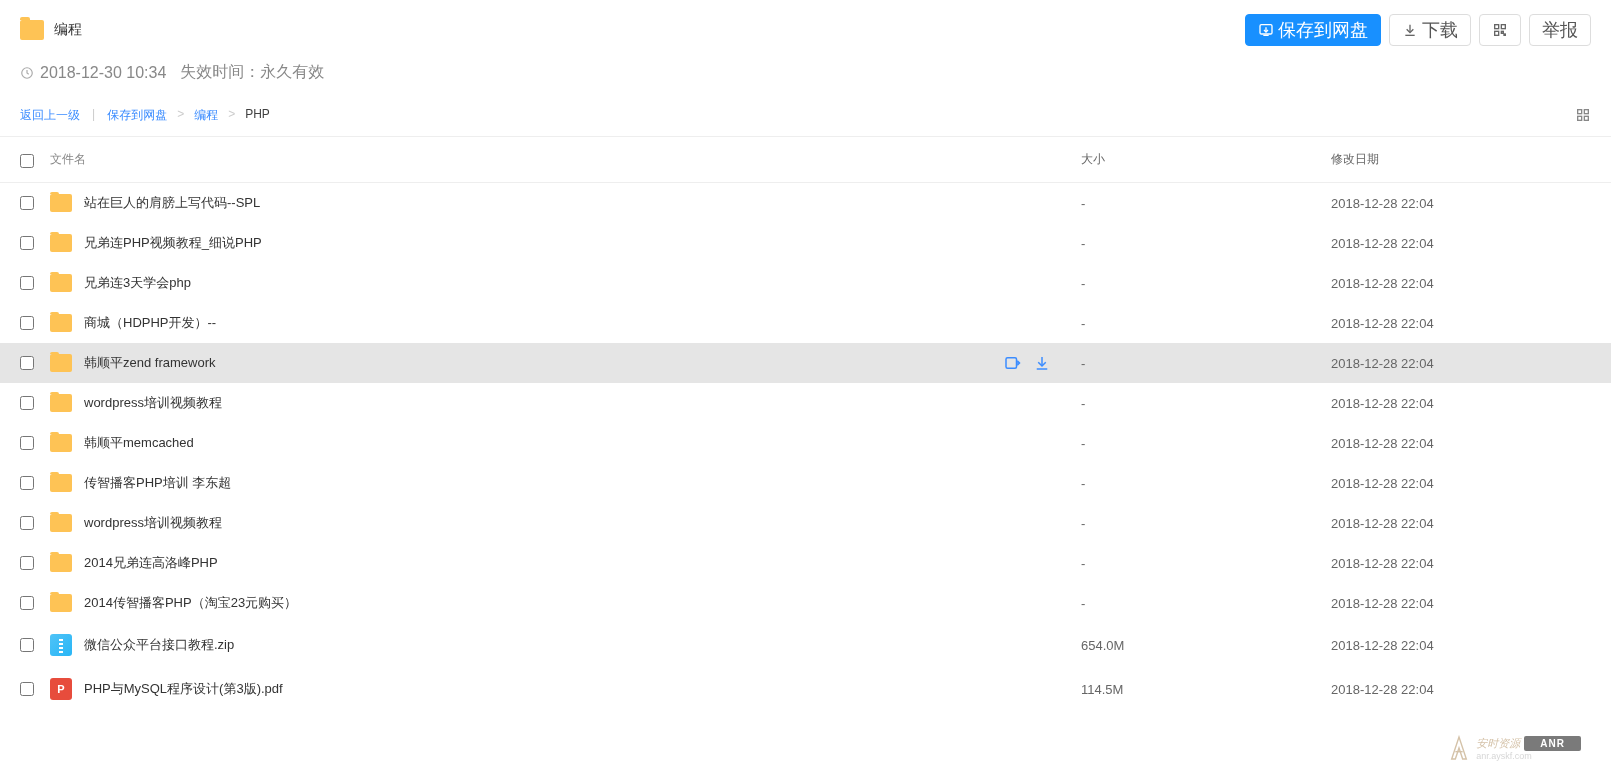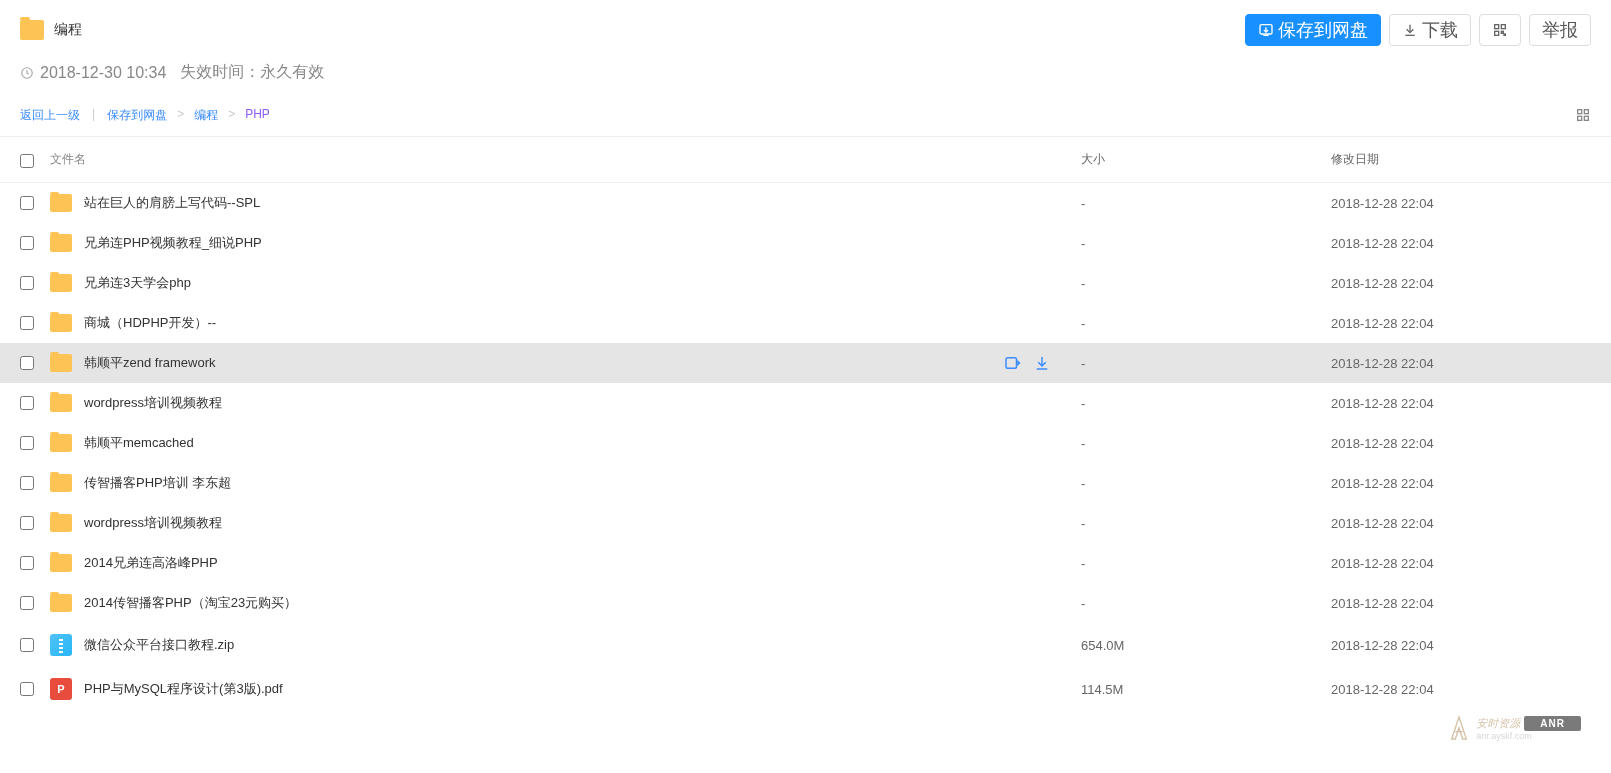--- a/index.html
+++ b/index.html
@@ -15,21 +15,21 @@
   .btn { display: inline-flex; align-items: center; gap: 4px; height: 32px; padding: 8px 12px; border: 1px solid #ddd; border-radius: 4px; background: #fff; font-size: 18px; color: #555; cursor: pointer; }
   .btn-primary { background: #1890ff; border-color: #1890ff; color: #fff; }
   .btn svg { width: 16px; height: 16px; }
   
   .meta-row { padding: 6px 20px 14px 20px; display: flex; align-items: center; gap: 14px; color: #888; font-size: 16px; }
   .meta-row .clock { display: inline-flex; align-items: center; gap: 6px; }
   
   .breadcrumb { padding: 10px 20px; font-size: 12px; display: flex; align-items: flex-start; gap: 10px; }
   .breadcrumb a { color: #3b8cff; text-decoration: none; cursor: pointer; }
   .breadcrumb .sep { color: #ccc; }
-  .breadcrumb .current { color: #8b5cf6; }
+  .breadcrumb .current { color: #404040; }
   .breadcrumb .divider { color: #ccc; padding: 0 2px; }
   .view-toggle { margin-left: auto; color: #888; cursor: pointer; }
   
   .table { width: 100%; }
   .thead { display: flex; align-items: flex-end; padding: 14px 20px; border-top: 1px solid #eee; border-bottom: 1px solid #eee; color: #888; font-size: 12px; }
   .col-check { width: 30px; display: flex; align-items: center; }
   .col-name { flex: 1; display: flex; align-items: center; gap: 12px; }
   .col-size { width: 250px; color: #666; }
   .col-date { width: 260px; color: #666; }
   
@@ -45,21 +45,21 @@
   
   .pdf-icon { width: 22px; height: 22px; background: #e74c3c; border-radius: 3px; position: relative; flex-shrink: 0; display: flex; align-items: center; justify-content: center; }
   .pdf-icon::after { content: 'P'; color: #fff; font-size: 11px; font-weight: bold; }
   
   input[type="checkbox"] { width: 14px; height: 14px; cursor: pointer; accent-color: #1890ff; border: 1px solid #ccc; }
   
   .row-actions { position: absolute; right: 560px; display: flex; gap: 12px; align-items: center; }
   .row-actions svg { width: 18px; height: 18px; cursor: pointer; }
   .row:not(.hovered) .row-actions { display: none; }
   
-  .watermark { position: fixed; right: 30px; bottom: 32px; display: flex; align-items: center; gap: 6px; opacity: 0.6; }
+  .watermark { position: fixed; right: 30px; bottom: 12px; display: flex; align-items: center; gap: 6px; opacity: 0.6; }
   .watermark-text { font-size: 11px; color: #b8996e; font-style: italic; }
   .watermark-tag { background: #222; color: #fff; font-size: 10px; padding: 2px 16px; border-radius: 2px; font-weight: bold; letter-spacing: 1px; }
   .watermark-url { font-size: 9px; color: #bbb; }
 </style>
 </head>
 <body>
 
 <div class="header">
   <div class="header-left">
     <div class="folder-icon-lg"></div>

